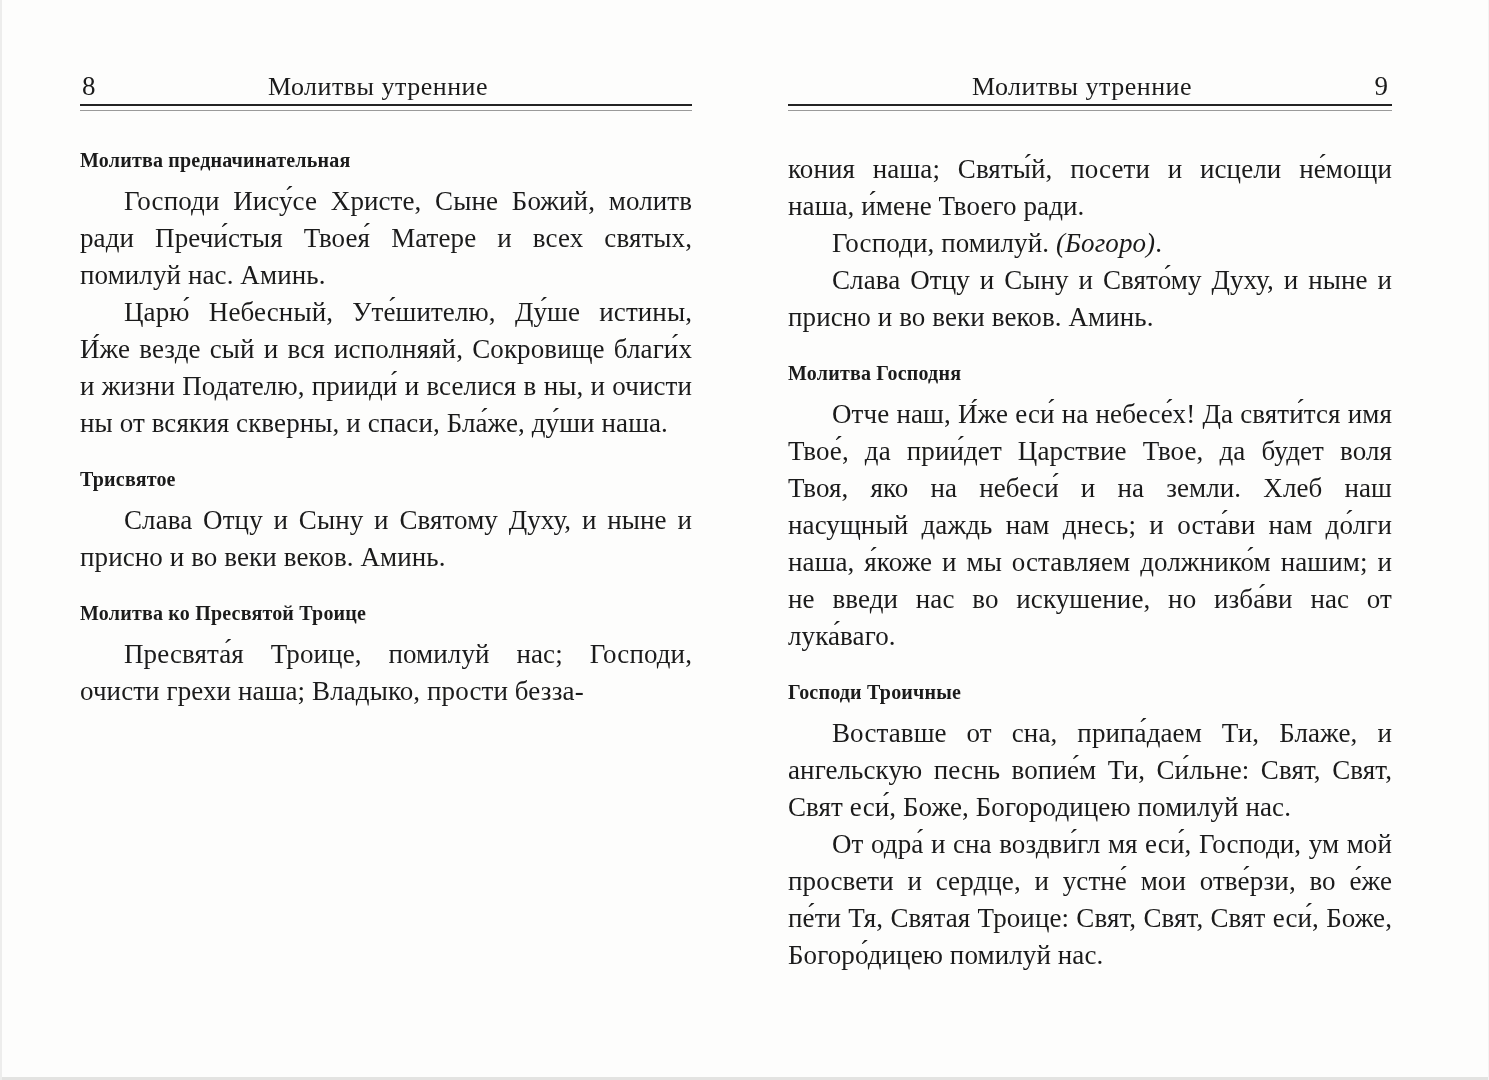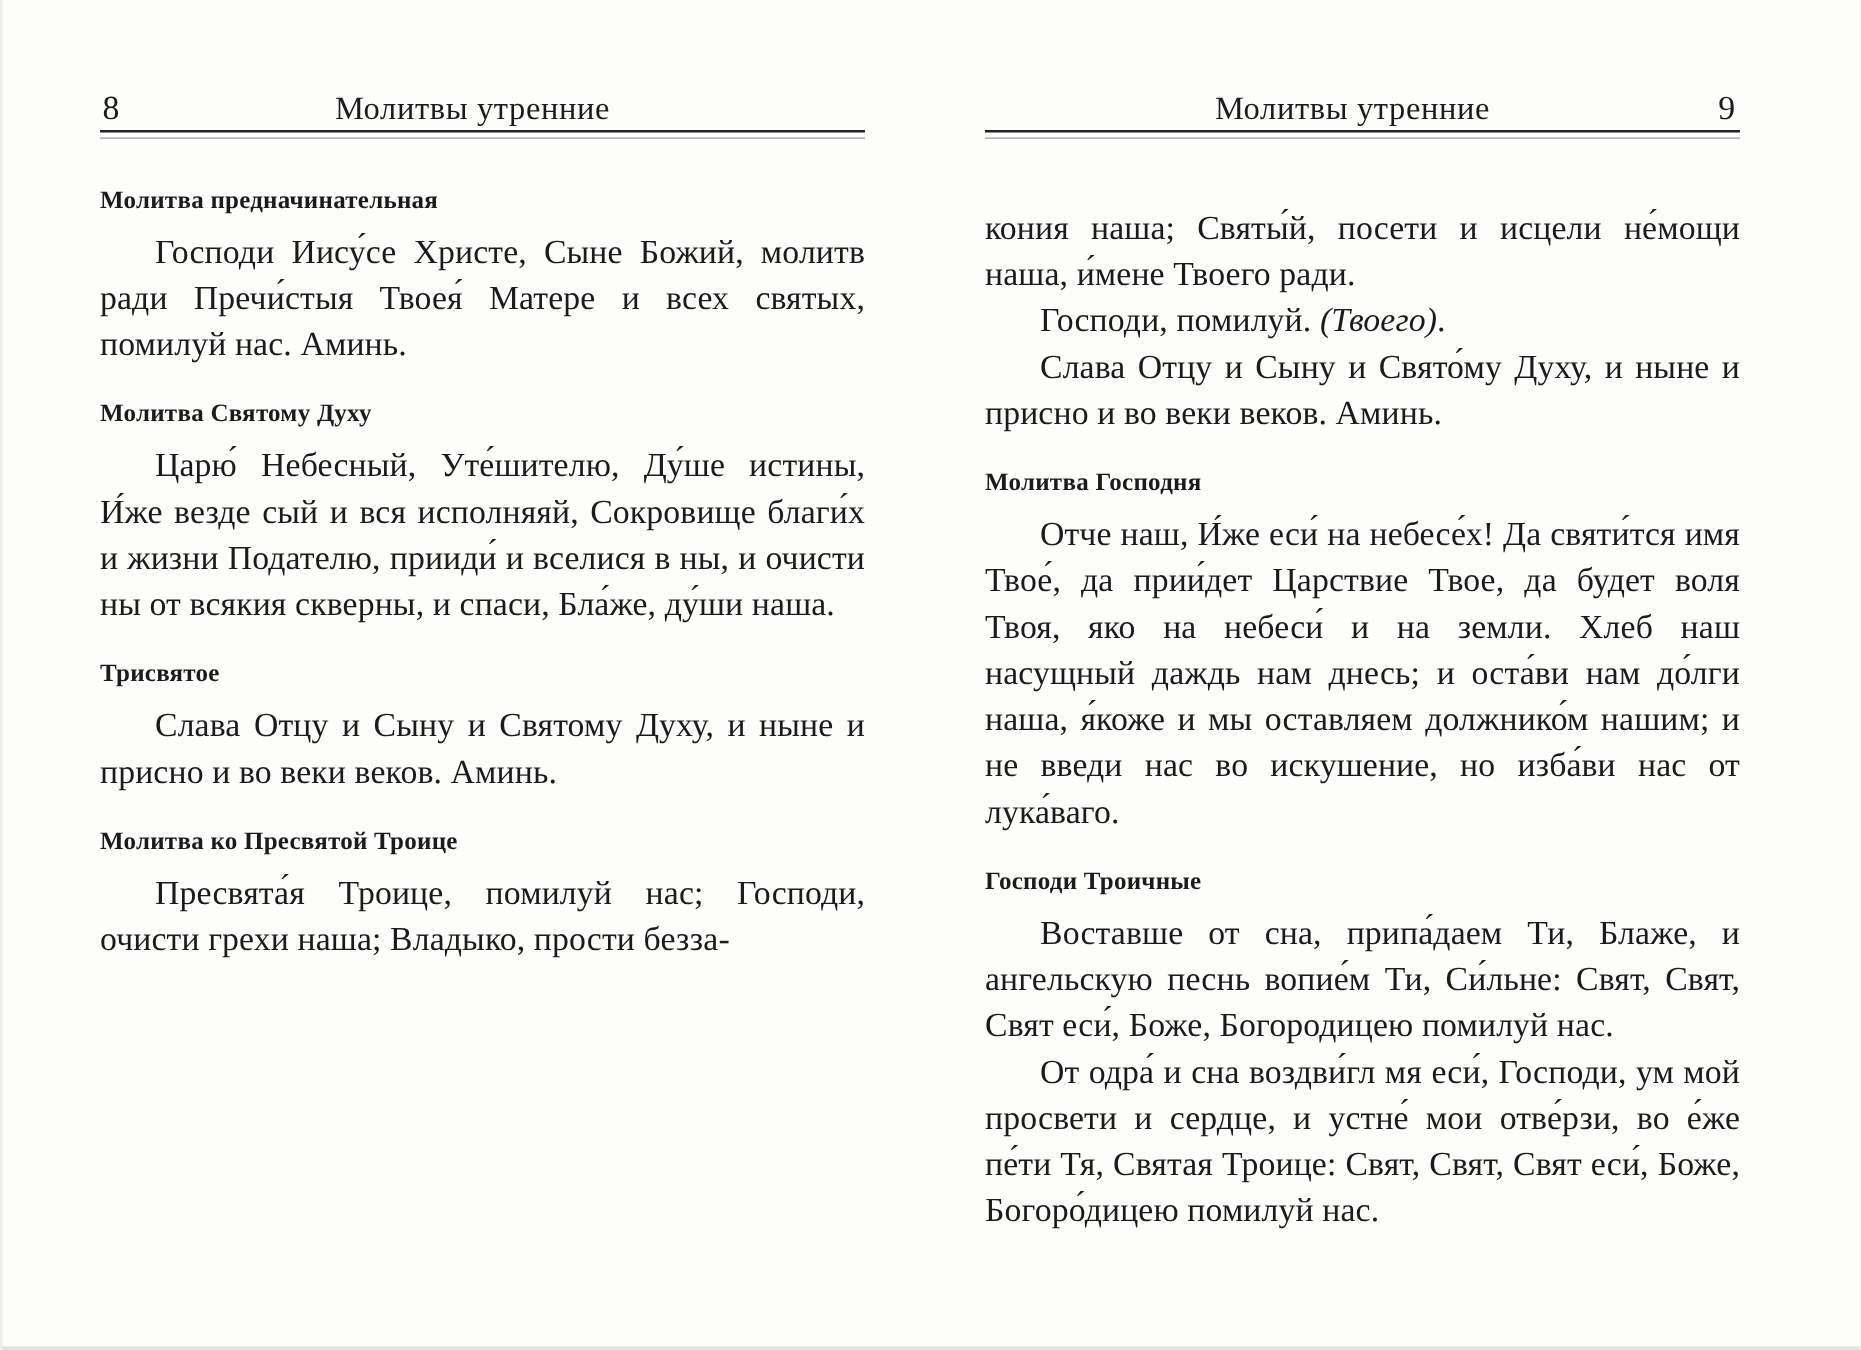--- a/index.html
+++ b/index.html
@@ -69,55 +69,54 @@
 
   .prayer {
     margin: 0;
     font-size: 27px;
     line-height: 37px;
     text-align: justify;
     text-justify: inter-word;
     text-indent: 44px;
     letter-spacing: 0.1px;
   }
-  .prayer.noindent { text-indent: 0; margin-top: 13px; }
+  .prayer.noindent { text-indent: 0; }
   .run.it { font-style: italic; }
 </style>
 </head>
 <body>
 
 <div class="canvas">
 
   <div class="page page--left">
     <div class="pagehead">
       <span class="page-num page-num--left">8</span>
       <span class="running-title">Молитвы утренние</span>
     </div>
     <div class="head-rule"></div>
     <div class="content">
         <h2 class="sec-heading">Молитва предначинательная</h2>
         <p class="prayer"><span class="run">Господи Иису́се Христе, Сыне Божий, молитв ради Пречи́стыя Твоея́ Матере и всех святых, помилуй нас. Аминь.</span></p>
-        <h2 class="sec-heading">Молитва Святому Духу</h2>
         <p class="prayer"><span class="run">Царю́ Небесный, Уте́шителю, Ду́ше истины, И́же везде сый и вся исполняяй, Сокровище благи́х и жизни Подателю, прииди́ и вселися в ны, и очисти ны от всякия скверны, и спаси, Бла́же, ду́ши наша.</span></p>
         <h2 class="sec-heading">Трисвятое</h2>
         <p class="prayer"><span class="run">Слава Отцу и Сыну и Святому Духу, и ныне и присно и во веки веков. Аминь.</span></p>
         <h2 class="sec-heading">Молитва ко Пресвятой Троице</h2>
         <p class="prayer"><span class="run">Пресвята́я Троице, помилуй нас; Господи, очисти грехи наша; Владыко, прости безза-</span></p>
       </div>
   </div>
 
   <div class="page page--right">
     <div class="pagehead">
       <span class="running-title">Молитвы утренние</span>
       <span class="page-num page-num--right">9</span>
     </div>
     <div class="head-rule"></div>
     <div class="content">
         <p class="prayer noindent"><span class="run">кония наша; Святы́й, посети и исцели не́мощи наша, и́мене Твоего ради.</span></p>
-        <p class="prayer"><span class="run">Господи, помилуй. </span><span class="run it">(Твоего)</span><span class="run">.</span></p>
+        <p class="prayer"><span class="run">Господи, помилуй. </span><span class="run it">(Богоро)</span><span class="run">.</span></p>
         <p class="prayer"><span class="run">Слава Отцу и Сыну и Свято́му Духу, и ныне и присно и во веки веков. Аминь.</span></p>
         <h2 class="sec-heading">Молитва Господня</h2>
         <p class="prayer"><span class="run">Отче наш, И́же еси́ на небесе́х! Да святи́тся имя Твое́, да прии́дет Царствие Твое, да будет воля Твоя, яко на небеси́ и на земли. Хлеб наш насущный даждь нам днесь; и оста́ви нам до́лги наша, я́коже и мы оставляем должнико́м нашим; и не введи нас во искушение, но изба́ви нас от лука́ваго.</span></p>
         <h2 class="sec-heading">Господи Троичные</h2>
         <p class="prayer"><span class="run">Воставше от сна, припа́даем Ти, Блаже, и ангельскую песнь вопие́м Ти, Си́льне: Свят, Свят, Свят еси́, Боже, Богородицею помилуй нас.</span></p>
         <p class="prayer"><span class="run">От одра́ и сна воздви́гл мя еси́, Господи, ум мой просвети и сердце, и устне́ мои отве́рзи, во е́же пе́ти Тя, Святая Троице: Свят, Свят, Свят еси́, Боже, Богоро́дицею помилуй нас.</span></p>
       </div>
   </div>
 
 </div>

